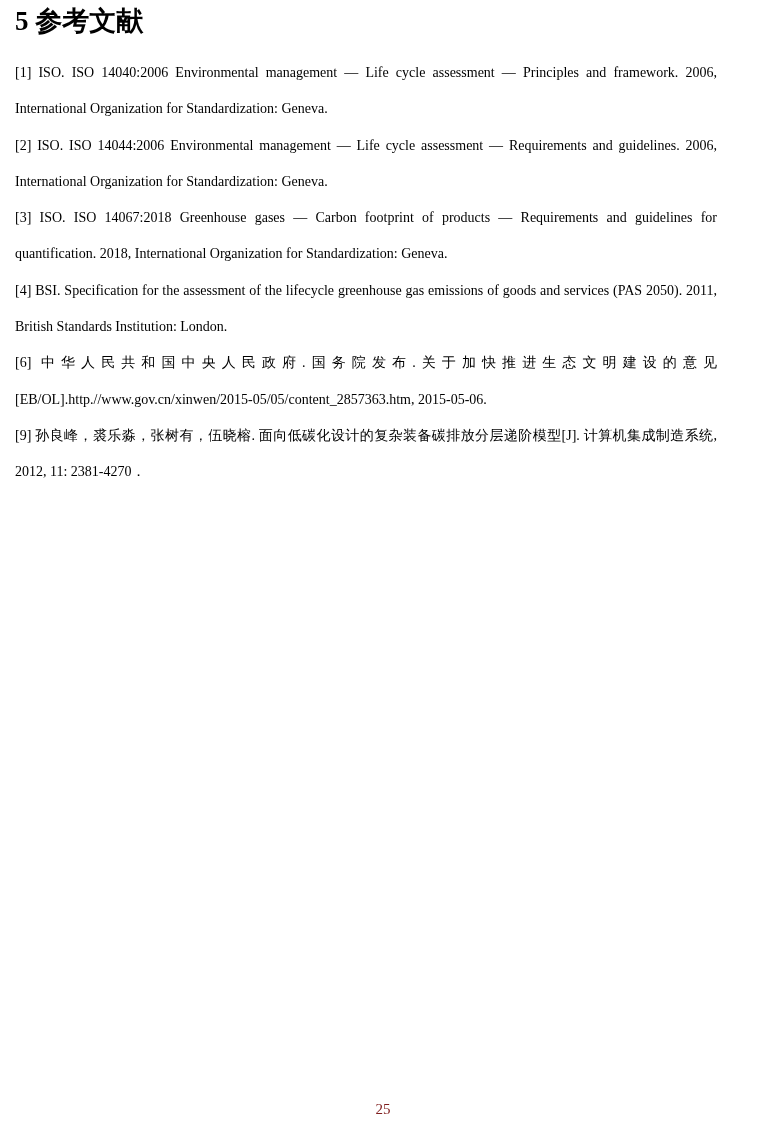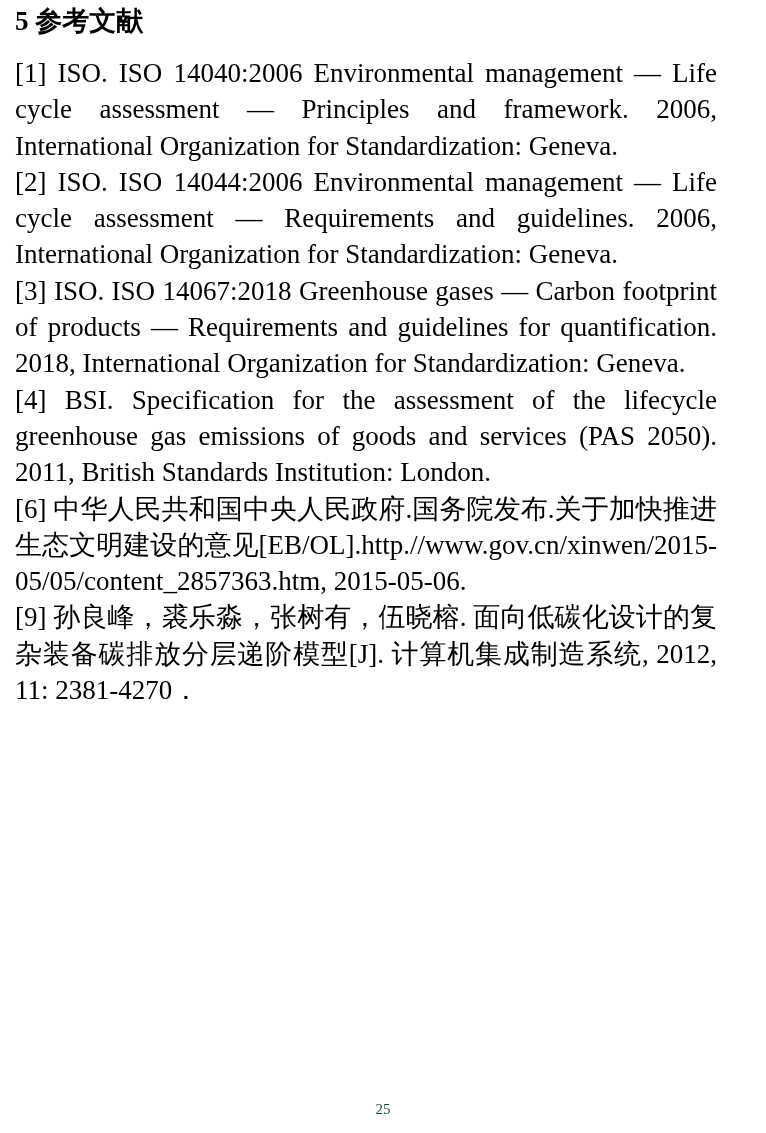--- a/index.html
+++ b/index.html
@@ -20,35 +20,35 @@
   }
   .section-title {
     margin: 0 0 17px 0;
     font-size: 27px;
     font-weight: bold;
     line-height: 33px;
     color: #000000;
   }
   .reference-list p {
     margin: 0;
-    font-size: 27px;
+    font-size: 14px;
     line-height: 36.3px;
     text-align: justify;
     overflow-wrap: anywhere;
     color: #000000;
   }
   .page-number {
     position: absolute;
     bottom: 15px;
     left: 0;
     width: 766px;
     text-align: center;
     font-size: 15px;
     line-height: 18px;
-    color: #14532d;
+    color: #7f1d1d;
   }
 </style>
 </head>
 <body>
 
 <div class="page">
   <h1 class="section-title">5 参考文献</h1>
 
   <div class="reference-list">
     <p>[1] ISO. ISO 14040:2006 Environmental management — Life cycle assessment — Principles and framework. 2006, International Organization for Standardization: Geneva.</p>

